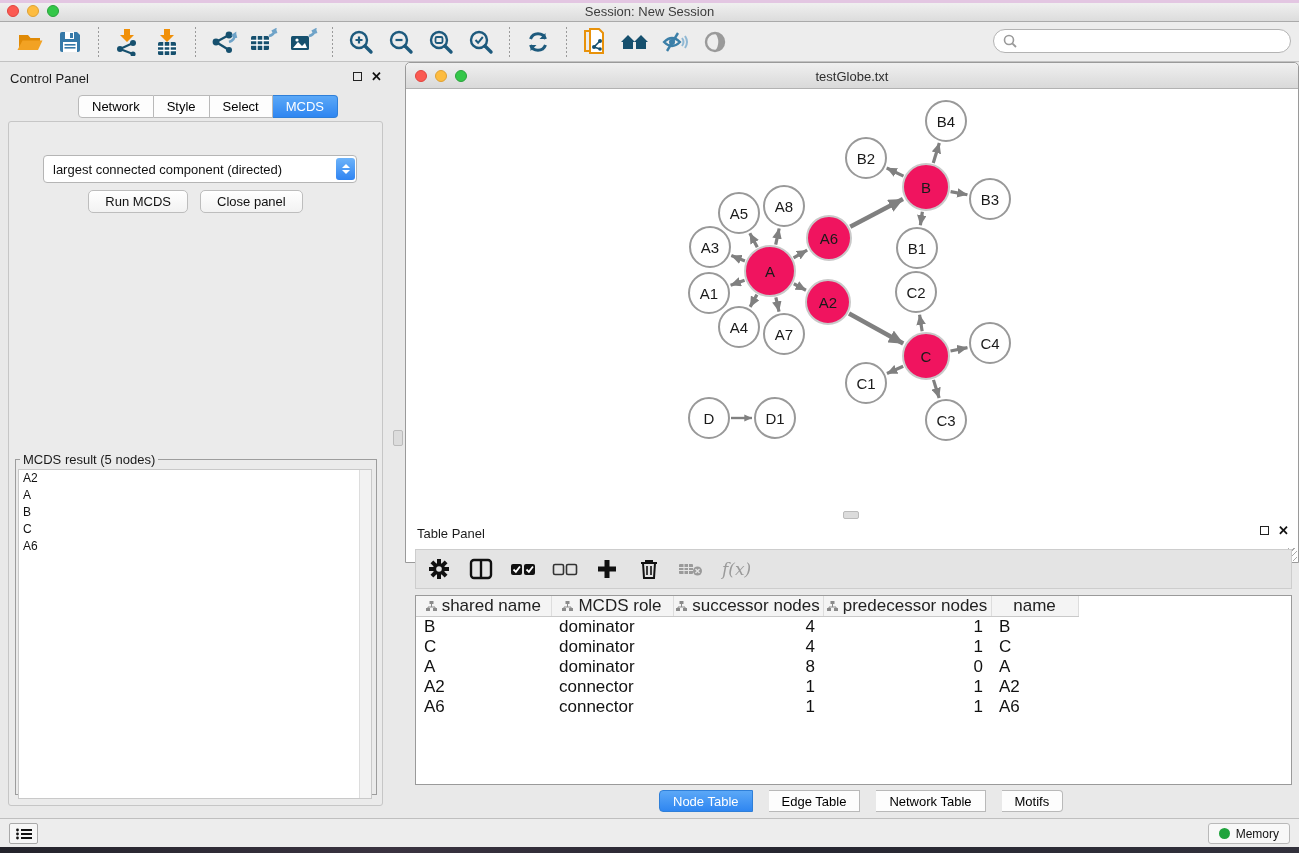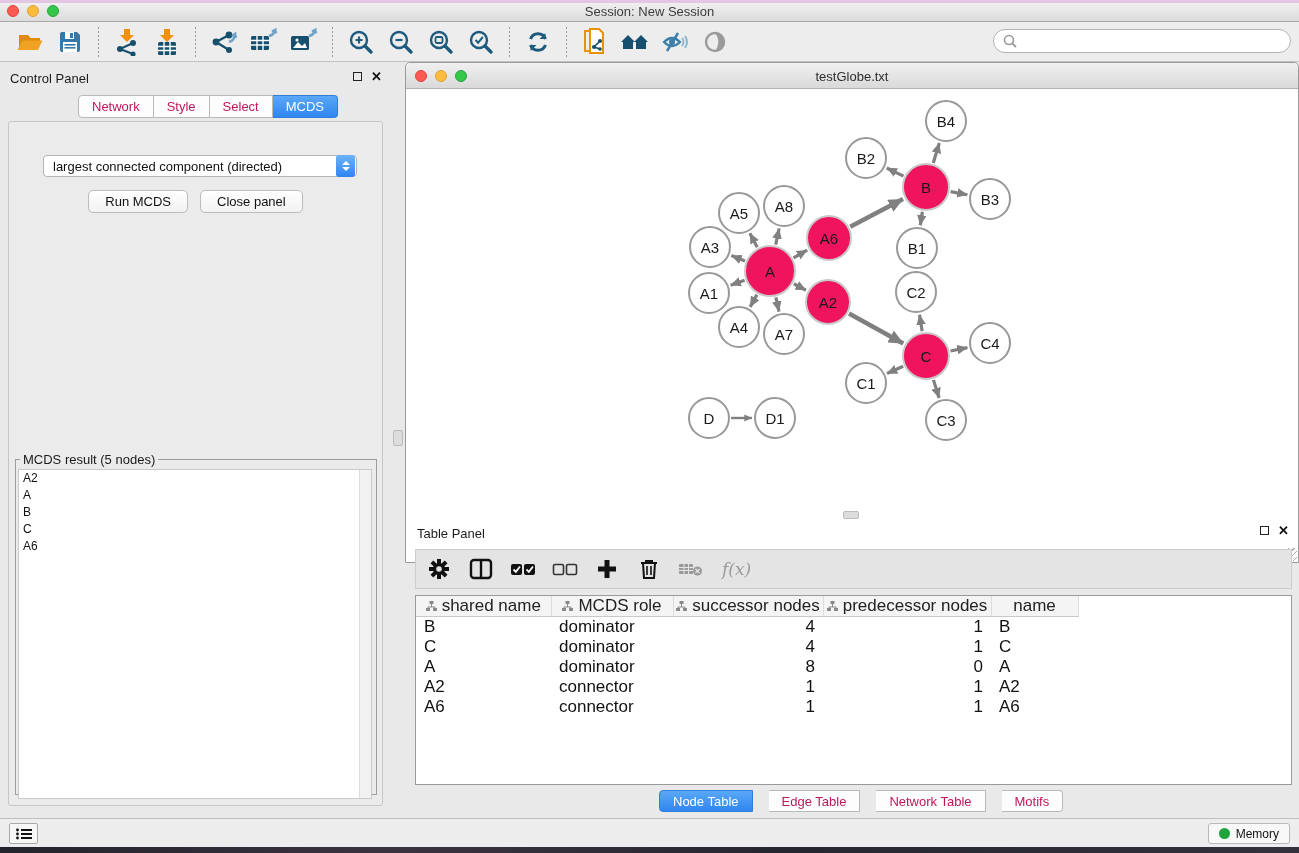--- a/index.html
+++ b/index.html
@@ -29,28 +29,28 @@
 
   
   #control-panel { position:absolute; left:0; top:62px; width:390px; height:756px; }
   .panel-head { position:absolute; left:10px; top:9px; font-size:13px; color:#1c1c1c; }
   .panel-ctrls { position:absolute; right:8px; top:10px; display:flex; gap:9px; align-items:center; }
   .float-ic { width:9px; height:9px; border:1.6px solid #222; display:inline-block; }
   .close-ic { font-size:13px; font-weight:bold; color:#111; line-height:9px; }
   .tabrow { position:absolute; display:flex; }
   #cp-tabs { left:78px; top:33px; }
   .tab { height:23px; padding:0 13px; background:#fdfdfd; border:1px solid #b9b9b9; border-left:none;
-    font-size:13px; color:#be185d; display:flex; align-items:center; }
+    font-size:13px; color:#000000; display:flex; align-items:center; }
   .tab:first-child { border-left:1px solid #b9b9b9; border-radius:4px 0 0 4px; }
   .tab:last-child { border-radius:0 4px 4px 0; }
   .tab.sel { background:linear-gradient(#5ba8f7,#2f86f1); border-color:#2f7fd8; color:#fff; }
   #cp-body { position:absolute; left:8px; top:59px; width:375px; height:685px;
     border:1px solid #c6c6c6; border-radius:3px; background:#ebebeb; }
   #opt-label { position:absolute; width:100%; top:12px; text-align:center; font-size:13px; color:#1a1a1a; }
-  #criterion { position:absolute; left:34px; top:33px; width:314px; height:22px; background:#fff;
+  #criterion { position:absolute; left:34px; top:33px; width:314px; height:28px; background:#fff;
     border:1px solid #b5b5b5; border-radius:4px; display:flex; align-items:center; }
   #criterion .val { flex:1; font-size:13px; padding-left:9px; color:#111; white-space:nowrap; }
   #criterion .stepper { width:19px; height:22px; margin-right:1px; border-radius:3px;
     background:linear-gradient(#6db3f9,#2f84f2); display:flex; flex-direction:column; align-items:center; justify-content:center; gap:2px; }
   .chev { width:0; height:0; border-left:4px solid transparent; border-right:4px solid transparent; }
   .chev.up { border-bottom:4px solid #fff; }
   .chev.dn { border-top:4px solid #fff; }
   #cp-buttons { position:absolute; left:0; top:68px; width:100%; display:flex; justify-content:center; gap:12px; }
   .pbtn { height:23px; padding:0 16px; background:linear-gradient(#ffffff,#f2f2f2); border:1px solid #bdbdbd;
     border-radius:5px; font-size:13px; color:#111; display:flex; align-items:center; }

